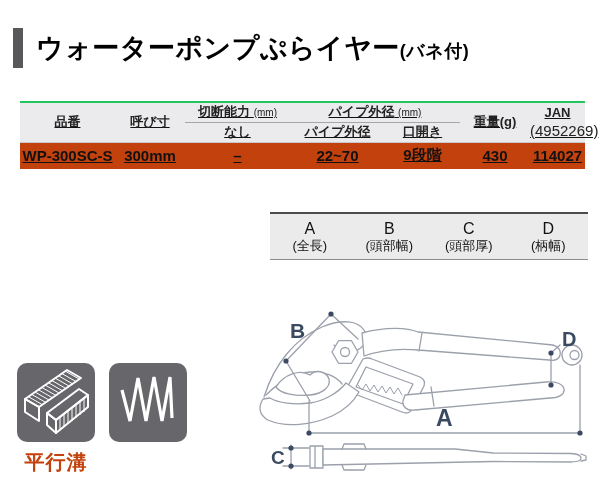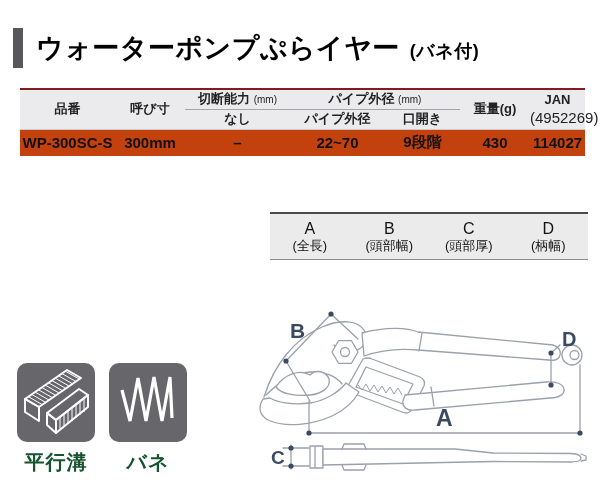--- a/index.html
+++ b/index.html
@@ -6,25 +6,25 @@
   html,body { width:600px; height:500px; overflow:hidden; }
   body {
     position:relative; background:#ffffff; color:#111;
     font-family:"Liberation Sans","DejaVu Sans",sans-serif;
   }
 
   
   .title-block { position:absolute; left:13px; top:28px; display:flex; align-items:center; }
   .title-bar { width:10px; height:40px; background:#58585a; margin-right:13px; }
   .title-text { font-size:27px; font-weight:bold; color:#000; letter-spacing:.5px; white-space:nowrap; }
-  .title-suffix { font-size:18px; font-weight:bold;margin-left:10px; }
-
-  
-  .spec-table { position:absolute; left:20px; top:88px; width:565px;
-    border-collapse:collapse; border-top:2px solid #7f1d1d; table-layout:fixed; }
+  .title-suffix { font-size:18px; font-weight:bold; }
+
+  
+  .spec-table { position:absolute; left:20px; top:101px; width:565px;
+    border-collapse:collapse; border-top:2px solid #22c55e; table-layout:fixed;text-decoration:underline; }
   .spec-table th { background:#ebebed; font-weight:600; font-size:13px; color:#222;
     text-align:center; vertical-align:middle; padding:1px 0; line-height:1.3; }
   .spec-table .unit { font-size:10px; font-weight:400;margin-top:38px; }
   .spec-table .grp { border-bottom:1px solid #a6a6aa; }
   .spec-table .jan-code { display:block; font-size:15px; font-weight:400; margin-top:-1px; }
   .spec-table td { background:#c2410c; border-top:1px solid #c9c9cd; text-align:center;
     font-size:15px; font-weight:bold; padding:3px 0 4px; }
 
   
   .dim-table { position:absolute; left:270px; top:212px; width:318px;
@@ -36,21 +36,21 @@
   .dim-table td { text-align:center; font-size:17px; padding:6px 0 4px; }
 
   
   .diagram { position:absolute; left:250px; top:295px; width:350px; height:205px; }
   .dim-label { font-weight:bold; font-family:"Liberation Sans","DejaVu Sans",sans-serif; }
 
   
   .features { position:absolute; left:17px; top:363px; display:flex; gap:14px; }
   .feature { width:78px; text-align:center; }
   .feature svg { width:78px; height:79px; display:block; }
-  .feature-label { margin-top:7px; font-size:20px; font-weight:bold; color:#14532d; letter-spacing:1px; white-space:nowrap; }
+  .feature-label { margin-top:7px; font-size:20px; font-weight:bold; color:#c2410c; letter-spacing:1px; white-space:nowrap; }
 </style>
 </head>
 <body>
 
 <div class="title-block">
   <div class="title-bar"></div>
   <div class="title-text"><span>ウォーターポンプぷらイヤー</span><span class="title-suffix">(バネ付)</span></div>
 </div>
 
 <table class="spec-table">
@@ -195,15 +195,14 @@
         </g>
       </g>
     </svg>
     <div class="feature-label">平行溝</div>
   </div>
   <div class="feature">
     <svg viewBox="0 0 78 79">
       <rect x="0" y="0" width="78" height="79" rx="10" fill="#67676b"></rect>
       <polyline points="13,27 21,58 29,15 37,58 45,14 53,58 61,14 63,55" fill="none" stroke="#fff" stroke-width="3.2" stroke-linejoin="miter" stroke-linecap="butt"></polyline>
     </svg>
-    <div class="feature-label">バネ</div>
   </div>
 </div>
 
 </body></html>

